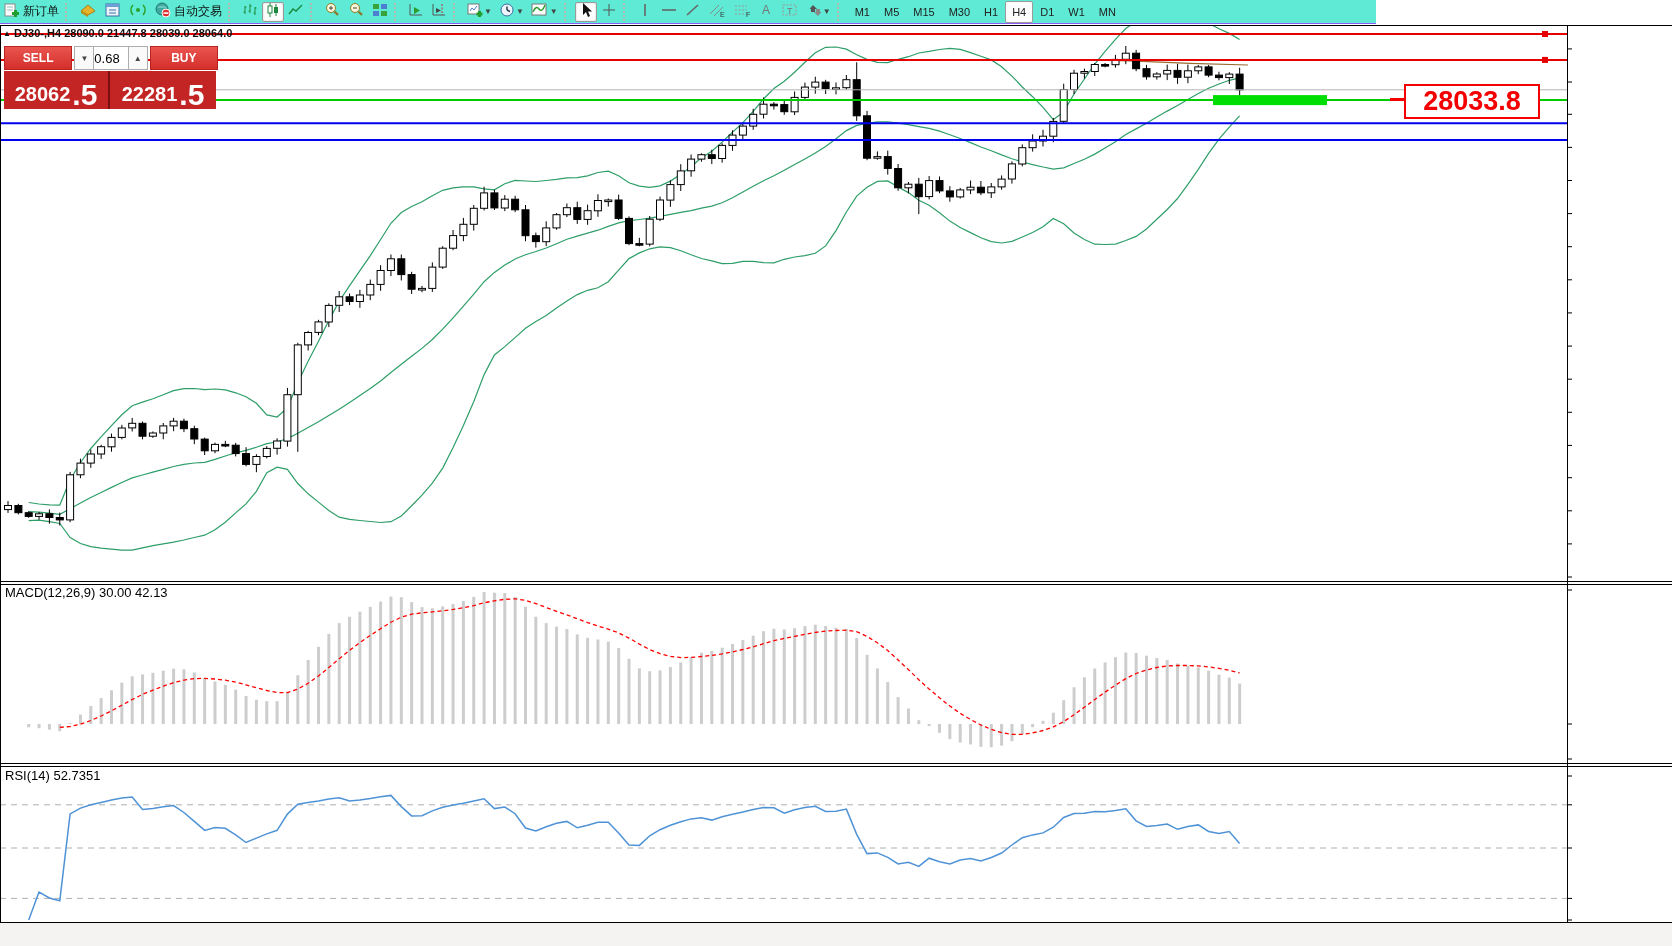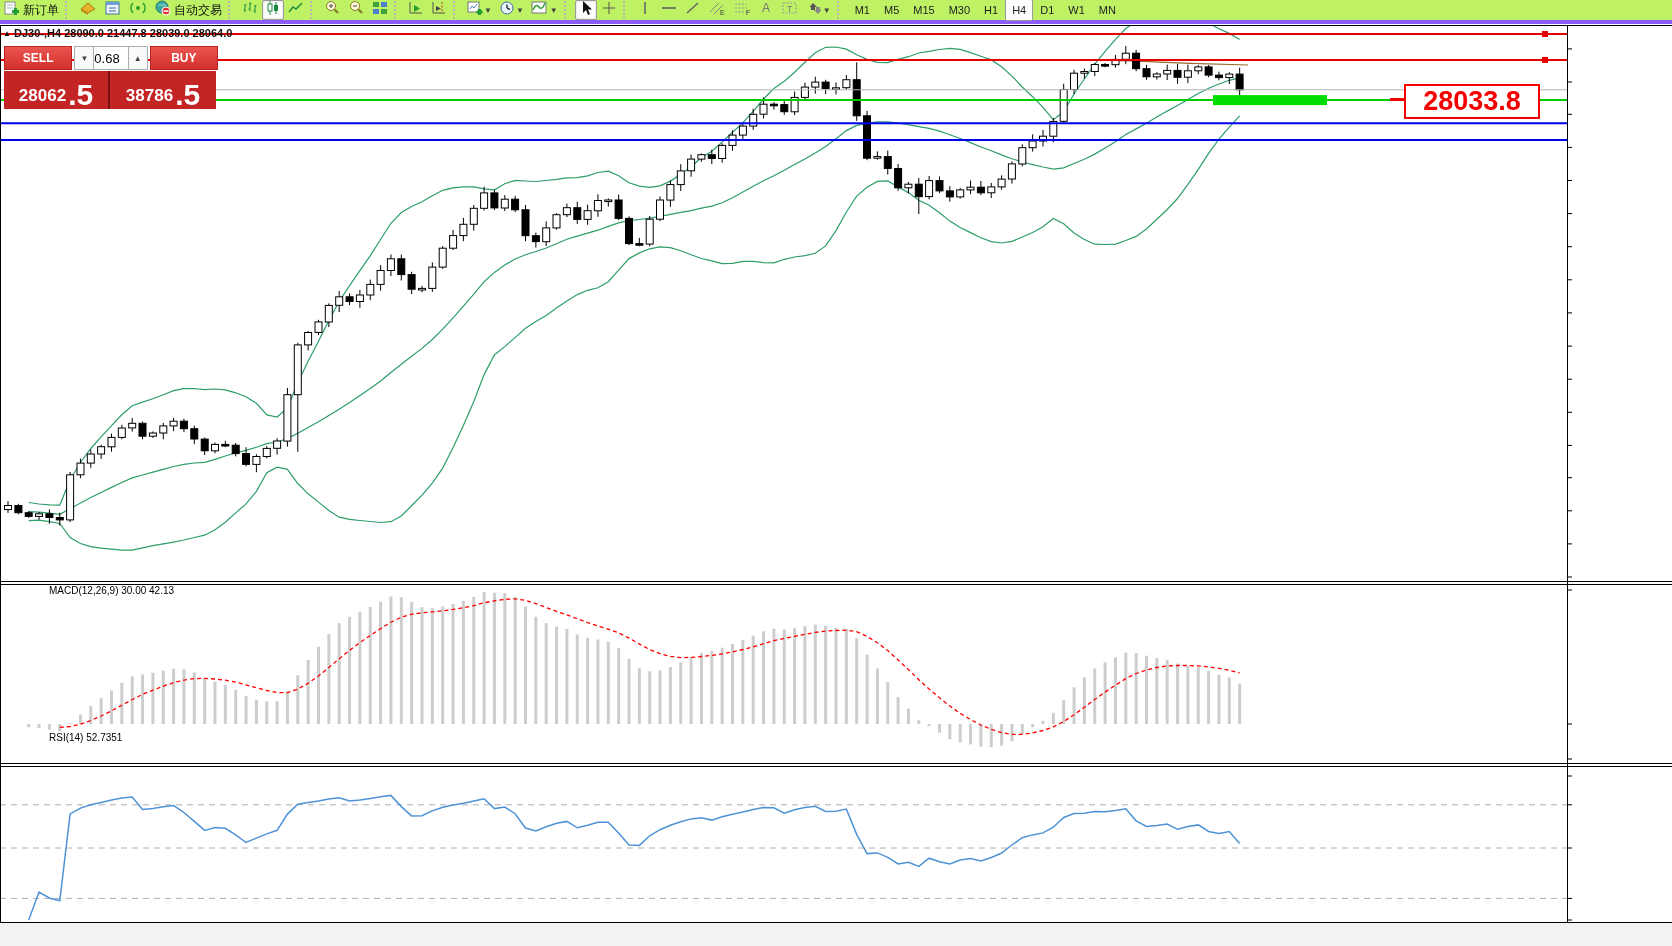--- a/index.html
+++ b/index.html
@@ -1,20 +1,20 @@
 <!DOCTYPE html>
 <html><head>
 <meta charset="utf-8">
 <style>
   html,body{margin:0;padding:0;background:#d4d0c8;}
   .window{position:relative;width:1672px;height:946px;background:#fff;overflow:hidden;
     font-family:"Liberation Sans","DejaVu Sans",sans-serif;-webkit-font-smoothing:antialiased;}
   
-  .toolbar{position:absolute;left:0;top:0;width:1672px;height:24px;background:#bef264;
-    border-bottom:4px solid #8b5cf6;display:flex;align-items:center;gap:1px;padding-left:1px;box-sizing:border-box;z-index:30;}
+  .toolbar{position:absolute;left:0;top:0;width:1376px;height:24px;background:#5eead4;
+    border-bottom:1px solid #8b5cf6;display:flex;align-items:center;gap:1px;padding-left:1px;box-sizing:border-box;z-index:30;}
   .tbtn{height:20px;min-width:22px;display:flex;align-items:center;justify-content:center;
     border:1px solid transparent;border-radius:2px;padding:0 2px;box-sizing:border-box;color:#333;}
   .tbtn.pressed{background:#fdfdfd;border-color:#9a9a9a;box-shadow:inset 0 0 2px #ccc;}
   .tbtn .lbl{font-size:12px;color:#111;margin-left:3px;white-space:nowrap;}
   .caret{font-size:8px;color:#444;margin-left:1px;}
   .grip{width:5px;height:18px;border-left:2px dotted #b9b6b0;margin:0 3px 0 2px;}
   .tf{font-size:11px;color:#222;padding:0 6px;height:20px;display:flex;align-items:center;border:1px solid transparent;border-radius:2px;}
   .tf.active{background:#fdfdfd;border-color:#9a9a9a;}
   
   #chart-svg{position:absolute;left:0;top:24px;z-index:1;}
@@ -27,24 +27,24 @@
   .tp-row1{display:flex;height:24px;}
   .btn-sell,.btn-buy{width:72px;background:linear-gradient(#ea5550,#d42f2a);color:#fff;font-size:12px;font-weight:bold;
     display:flex;align-items:center;justify-content:center;border:1px solid #b22;box-sizing:border-box;}
   .vol-wrap{flex:1;display:flex;margin:0 2px;}
   .vol-btn{width:20px;background:#fafafa;border:1px solid #adadad;color:#444;font-size:8px;display:flex;align-items:center;justify-content:center;box-sizing:border-box;}
   .vol-field{flex:1;background:#fff;border-top:1px solid #adadad;border-bottom:1px solid #adadad;color:#000;
     font-size:13px;display:flex;align-items:center;justify-content:flex-end;padding-right:8px;box-sizing:border-box;}
   .tp-row2{display:flex;height:38px;margin-top:1px;}
   .px-box{width:106px;background:#c32424;color:#fff;display:flex;align-items:flex-end;justify-content:center;padding-bottom:2px;box-sizing:border-box;}
   .px-box.left{border-right:2px solid #7c0f0f;}
-  .px-int{font-size:17px;font-weight:bold;line-height:1;margin-bottom:3px;}
+  .px-int{font-size:20px;font-weight:bold;line-height:1;margin-bottom:3px;}
   .px-dec{font-size:30px;font-weight:bold;line-height:0.85;margin-left:2px;}
   
-  .pane-label{font-size:10px;color:#000;white-space:nowrap;margin-left:44px;}
+  .pane-label{font-size:13px;color:#000;white-space:nowrap;}
   .ax-label{position:absolute;font-size:11px;font-weight:bold;color:#000;white-space:nowrap;}
   .scale-tick-label{position:absolute;left:1572px;font-size:11px;font-weight:bold;color:#000;height:13px;line-height:13px;}
   .scale-line-label{position:absolute;left:1569px;font-size:11px;font-weight:bold;color:#fff;height:14px;line-height:14px;
     padding:0 4px;min-width:48px;text-align:left;}
   .time-label{position:absolute;top:929px;font-size:10px;color:#111;transform:translateX(-50%);white-space:nowrap;}
   .timebar{position:absolute;left:0;top:923px;width:1672px;height:23px;background:#f4f3f1;z-index:5;}
   
   .price-flag{left:1404px;top:84px;width:132px;height:31px;border:2px solid #f40000;color:#f40000;
     font-size:27px;font-weight:bold;display:flex;align-items:center;justify-content:center;background:#fff;z-index:15;}
   .flag-dash{left:1390px;top:98px;width:14px;height:3px;background:#f40000;z-index:15;}
@@ -729,28 +729,28 @@
         <div class="vol-btn">▲</div>
       </div>
       <div class="btn-buy">BUY</div>
     </div>
     <div class="tp-row2">
       <div class="px-box left">
         <span class="px-int">28062</span>
         <span class="px-dec">.5</span>
       </div>
       <div class="px-box">
-        <span class="px-int">38786</span>
+        <span class="px-int">22281</span>
         <span class="px-dec">.5</span>
       </div>
     </div>
   </div>
 
   <div class="ov pane-label" style="left:5px;top:585px;">MACD(12,26,9) 30.00 42.13</div>
-  <div class="ov pane-label" style="left:5px;top:732px;">RSI(14) 52.7351</div>
+  <div class="ov pane-label" style="left:5px;top:768px;">RSI(14) 52.7351</div>
 
   <div class="ov price-flag">28033.8</div>
   <div class="ov flag-dash"></div>
 
   <div id="scale-labels">
       <div class="scale-tick-label" style="top: 43px;">28184.5</div>
       <div class="scale-tick-label" style="top: 76px;">28087.0</div>
       <div class="scale-tick-label" style="top: 108px;">27992.0</div>
       <div class="scale-tick-label" style="top: 141px;">27894.5</div>
       <div class="scale-tick-label" style="top: 174px;">27797.0</div>

